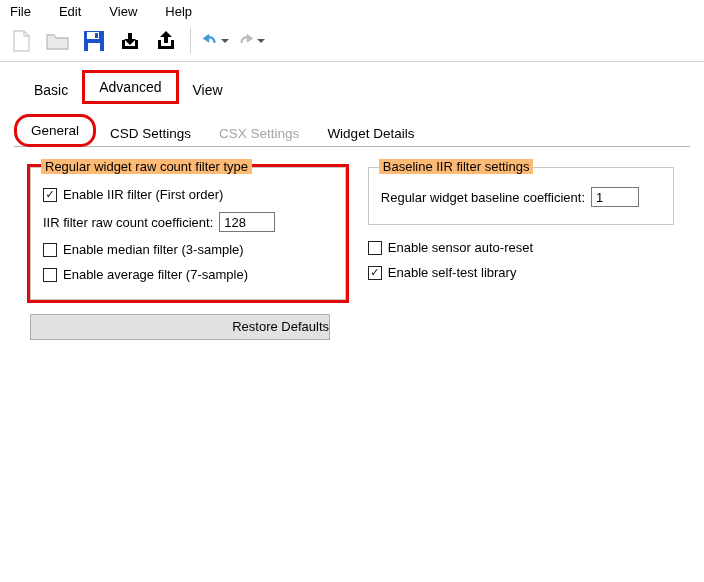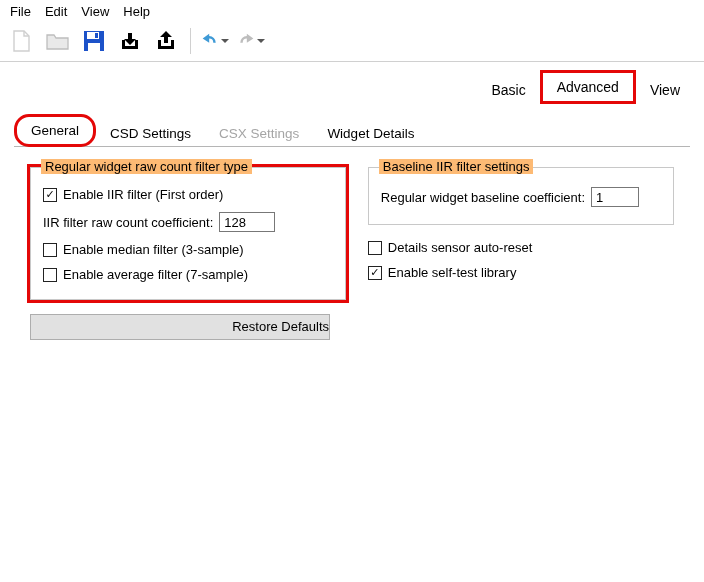--- a/index.html
+++ b/index.html
@@ -9,21 +9,21 @@
     font-size: 13px;
     color: #000;
     background: #fff;
     width: 704px;
     height: 582px;
     overflow: hidden;
   }
   
   .menubar {
     display: flex;
-    gap: 2px;
+    gap: 16px;
     padding: 2px 4px 4px 4px;
     font-size: 13px;
     align-items: flex-end;
   }
   .menubar div { padding: 2px 6px; cursor: default; }
   
   .toolbar {
     display: flex;
     align-items: center;
     gap: 8px;
@@ -52,22 +52,21 @@
     border-left: 4px solid transparent;
     border-right: 4px solid transparent;
     border-top: 4px solid #555;
     margin-left: 2px;
   }
 
   
   .tabs {
     display: flex;
     align-items: flex-end;
-    padding: 8px 10px 0 10px;
-    justify-content: flex-end;
+    padding: 8px 10px 0 20px;
   }
   .tab {
     padding: 6px 14px;
     font-size: 14px;
     cursor: default;
   }
   .tab.highlight {
     border: 3px solid #e40707;
   }
 
@@ -275,21 +274,21 @@
         <div class="row">
           <span>Regular widget baseline coefficient:</span>
           <input class="num-input" style="width: 48px;" value="1">
         </div>
       </div>
 
       <div style="height:10px"></div>
 
       <div class="row">
         <span class="chk"></span>
-        <span>Details sensor auto-reset</span>
+        <span>Enable sensor auto-reset</span>
       </div>
       <div class="row">
         <span class="chk checked"></span>
         <span>Enable self-test library</span>
       </div>
     </div>
   </div>
 </div>
 
 </body></html>

